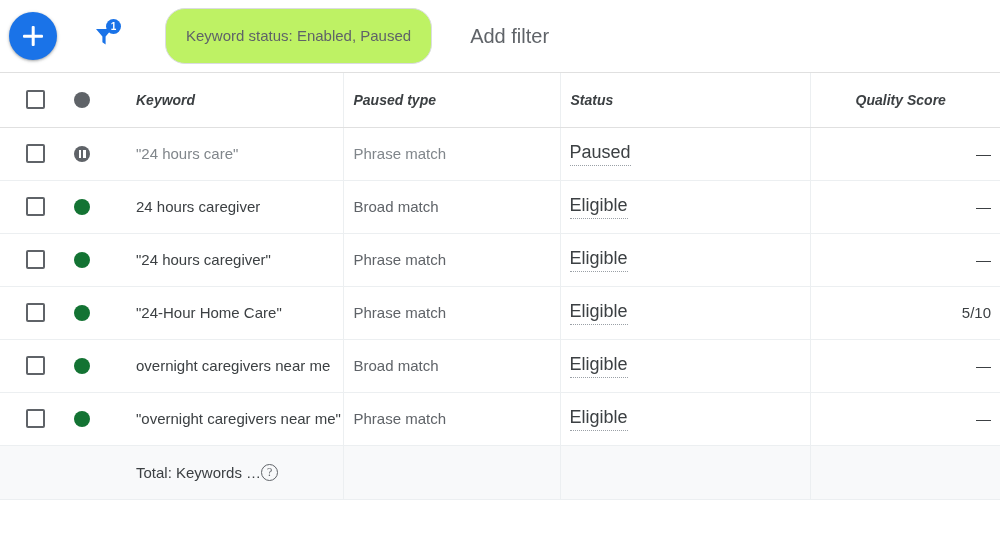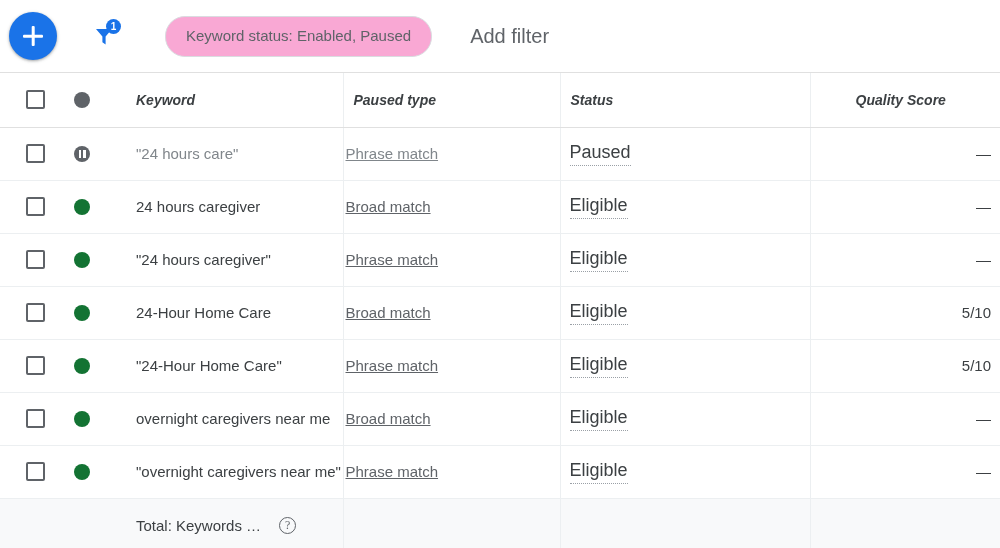--- a/index.html
+++ b/index.html
@@ -75,24 +75,24 @@
     color: #ffffff;
     font-size: 10px;
     line-height: 15px;
     text-align: center;
     font-weight: 700;
     padding: 0 1px;
   }
 
   #filter-chip {
     margin-left: 39px;
-    height: 41px;
+    height: 56px;
     border: 1px solid #dadce0;
     border-radius: 20px;
-    background: #f9a8d4;
+    background: #bef264;
     color: #5f6368;
     font-size: 15px;
     line-height: 38px;
     padding: 0 20px;
     cursor: pointer;
     white-space: nowrap;
     font-family: "Liberation Sans", sans-serif;
   }
 
   #add-filter-btn {
@@ -144,21 +144,21 @@
     height: 53px;
     border-bottom: 1px solid #eceff1;
     font-size: 15px;
     color: #3c4043;
     vertical-align: middle;
     padding: 0;
     background: #ffffff;
   }
   tbody td.sep { border-left: 1px solid #eceff1; }
   tbody td.kw-cell { padding-left: 10px; line-height: 19px; }
-  tbody td.match-cell { padding-left: 2px; color: #5f6368; text-decoration: underline; }
+  tbody td.match-cell { padding-left: 10px; color: #5f6368; }
   tbody td.status-cell { padding-left: 9px; }
   tbody td.qs-cell { text-align: right; padding-right: 9px; color: #3c4043; }
 
   tr.paused td.kw-cell,
   tr.paused td.match-cell { color: #80868b; }
   tr.paused td.kw-cell { color: #80868b; }
 
   
   .cbox {
     width: 19px;
@@ -213,21 +213,21 @@
     height: 54px;
     background: #f8f9fa;
     border-bottom: 1px solid #eceff1;
     font-size: 15px;
     color: #3c4043;
     vertical-align: middle;
     padding: 0;
   }
   tfoot td.sep { border-left: 1px solid #eceff1; }
   tfoot td.total-cell { padding-left: 10px; }
-  .total-inner { display: flex; align-items: flex-end; gap: 18px; }
+  .total-inner { display: flex; align-items: flex-end; gap: 0; }
   .help-icon {
     width: 17px; height: 17px;
     border: 1.6px solid #5f6368;
     border-radius: 50%;
     color: #5f6368;
     font-size: 12px;
     line-height: 14px;
     text-align: center;
     cursor: pointer;
     flex: 0 0 auto;
@@ -324,34 +324,20 @@
           <span class="dot green"></span>
         </td>
         <td class="kw-cell">"24 hours caregiver"</td>
         <td class="sep match-cell">Phrase match</td>
         <td class="sep status-cell">
           <span class="status-link">Eligible</span>
         </td>
         <td class="sep qs-cell">—</td>
       </tr>
 
-      <tr>
-        <td>
-          <span class="cbox"></span>
-        </td>
-        <td>
-          <span class="dot green"></span>
-        </td>
-        <td class="kw-cell">24-Hour Home Care</td>
-        <td class="sep match-cell">Broad match</td>
-        <td class="sep status-cell">
-          <span class="status-link">Eligible</span>
-        </td>
-        <td class="sep qs-cell">5/10</td>
-      </tr>
 
       <tr>
         <td>
           <span class="cbox"></span>
         </td>
         <td>
           <span class="dot green"></span>
         </td>
         <td class="kw-cell">"24-Hour Home Care"</td>
         <td class="sep match-cell">Phrase match</td>

